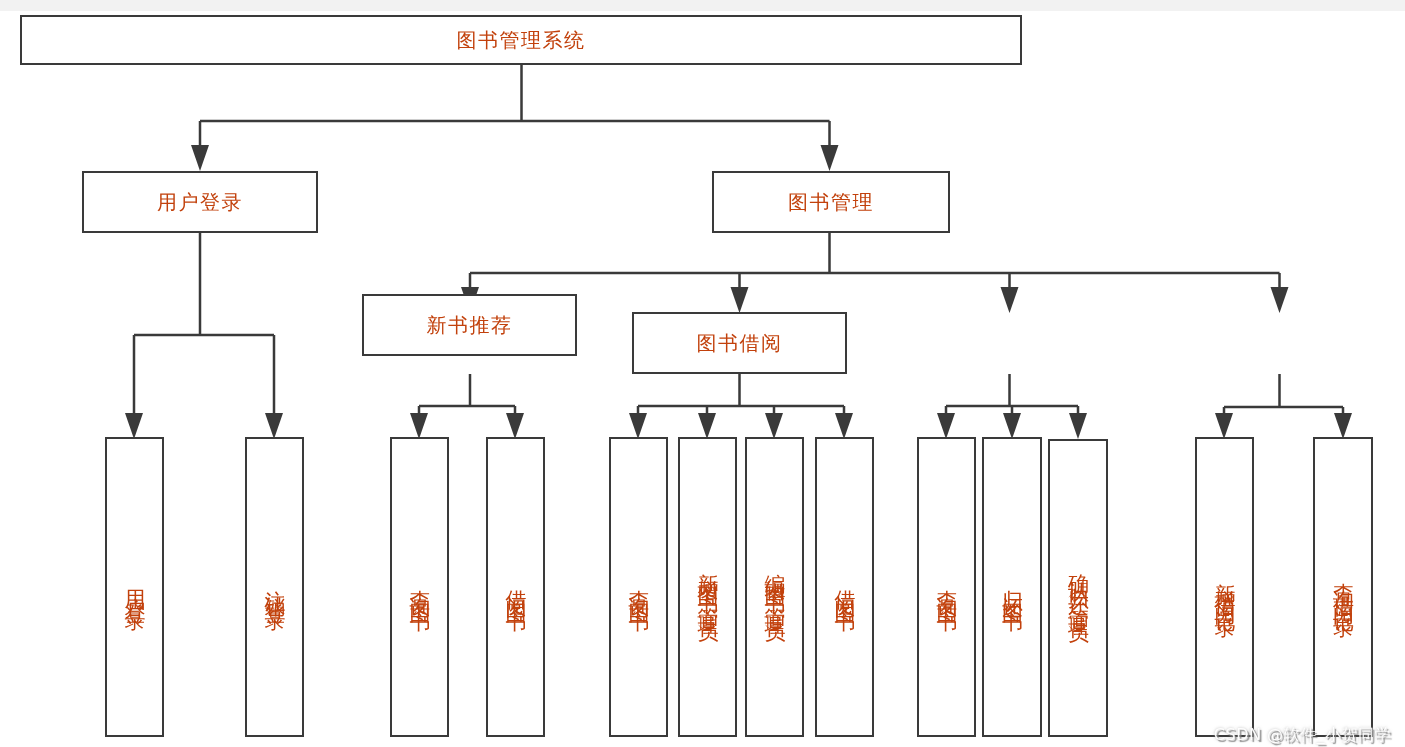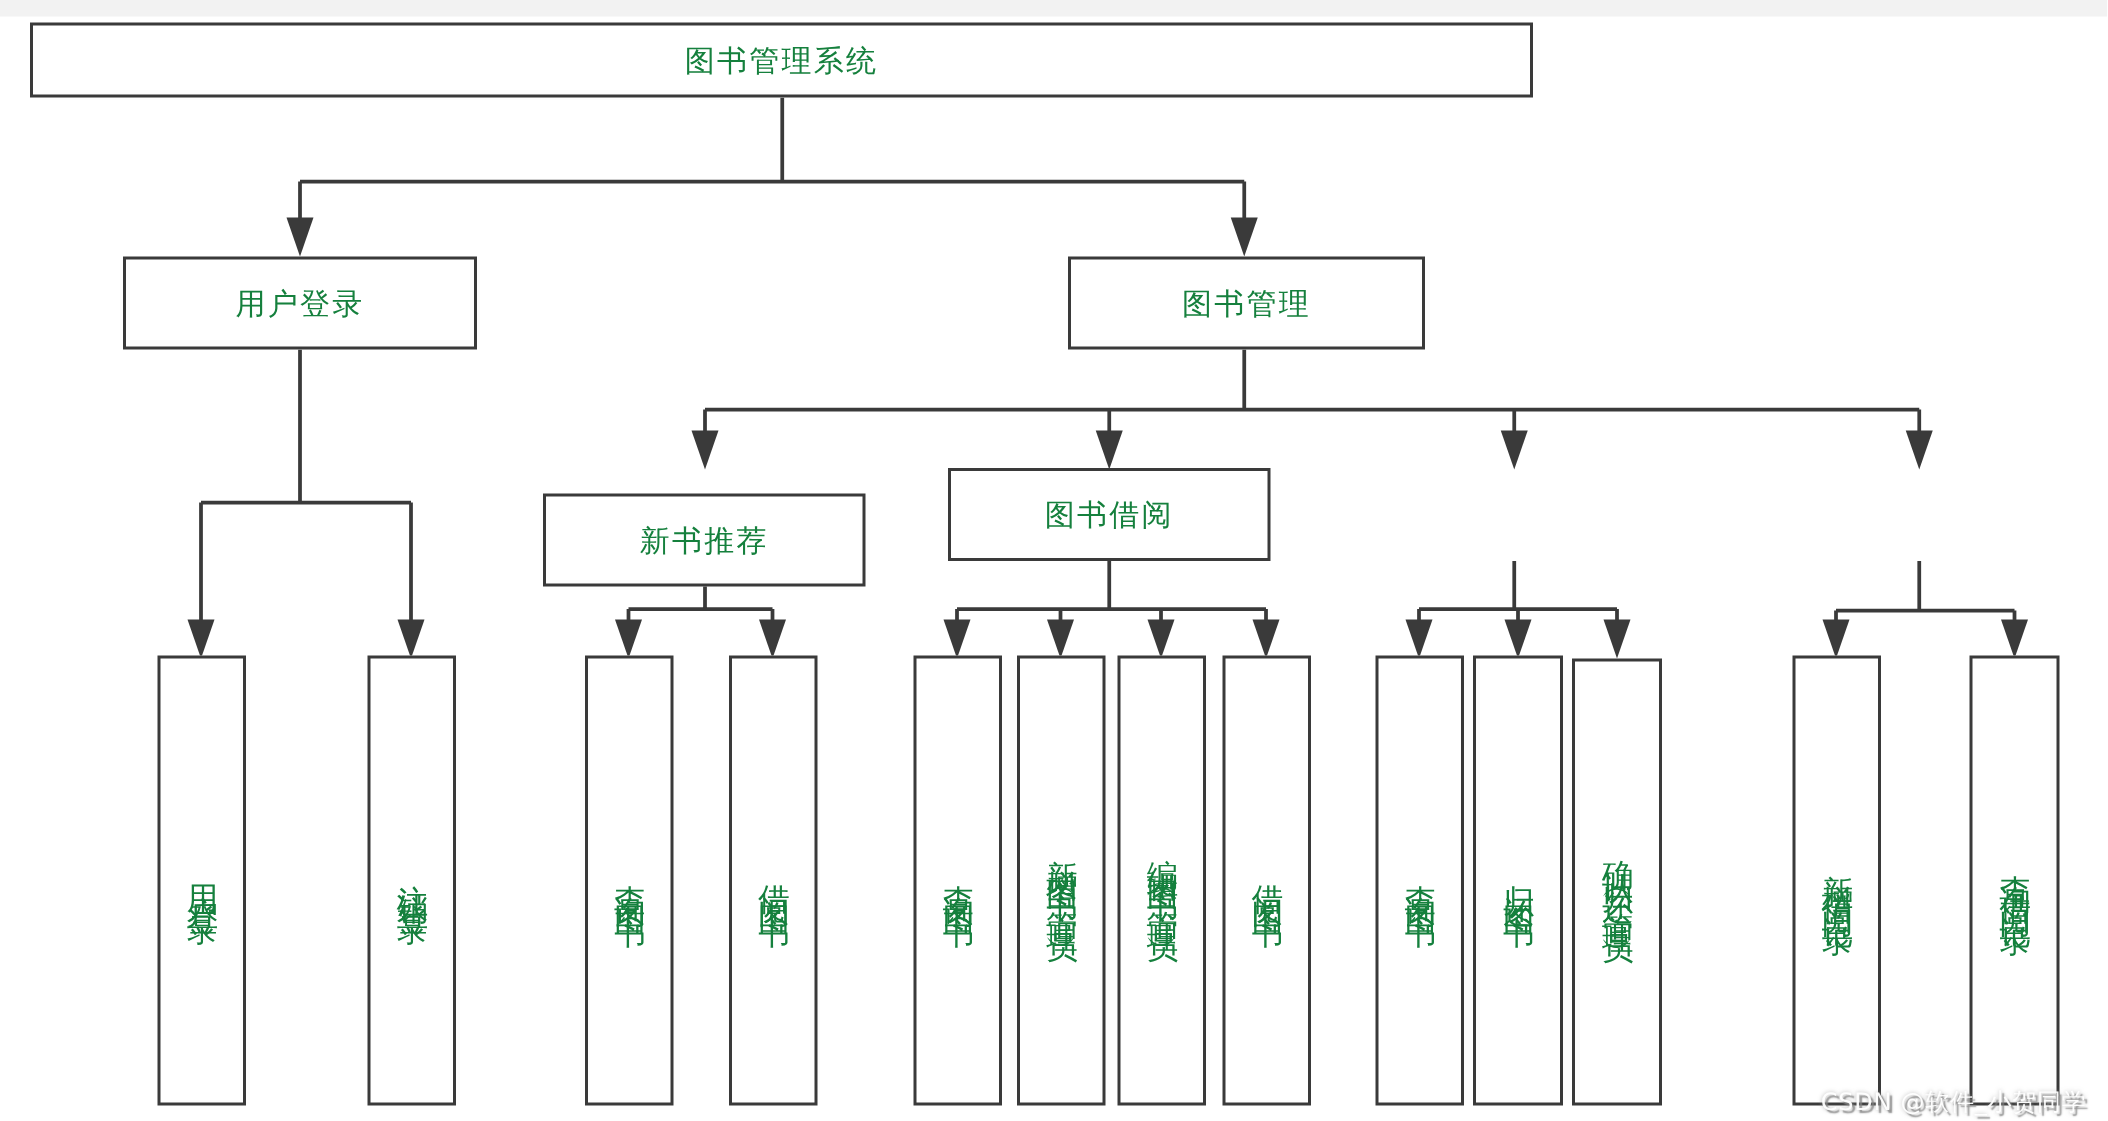--- a/index.html
+++ b/index.html
@@ -29,21 +29,21 @@
   .node {
     position: absolute;
     box-sizing: border-box;
     background: #ffffff;
     border: 2px solid #3a3a3a;
     display: flex;
     align-items: center;
     justify-content: center;
     font-size: 20px;
     letter-spacing: 1.5px;
-    color: #15803d;
+    color: #c2410c;
     white-space: nowrap;
   }
   .node.v {
     writing-mode: vertical-rl;
     text-orientation: mixed;
     font-size: 21px;
     letter-spacing: 7px;
     line-height: 1;
     white-space: normal;
   }
@@ -103,21 +103,21 @@
       <polygon points="1215,413 1233,413 1224,439"></polygon>
       <polygon points="1334,413 1352,413 1343,439"></polygon>
     </g>
   </svg>
 
   <div class="node" style="left:20px;top:15px;width:1002px;height:50px">图书管理系统</div>
 
   <div class="node" style="left:82px;top:171px;width:236px;height:62px">用户登录</div>
   <div class="node" style="left:712px;top:171px;width:238px;height:62px">图书管理</div>
 
-  <div class="node" style="left:362px;top:329px;width:215px;height:62px">新书推荐</div>
+  <div class="node" style="left:362px;top:294px;width:215px;height:62px">新书推荐</div>
   <div class="node" style="left:632px;top:312px;width:215px;height:62px">图书借阅</div>
 
   <div class="node v" style="left:105px;top:437px;width:59px;height:300px">用户登录</div>
   <div class="node v" style="left:245px;top:437px;width:59px;height:300px">注销登录</div>
 
   <div class="node v" style="left:390px;top:437px;width:59px;height:300px">查询图书</div>
   <div class="node v" style="left:486px;top:437px;width:59px;height:300px">借阅图书</div>
 
   <div class="node v" style="left:609px;top:437px;width:59px;height:300px">查询图书</div>
   <div class="node v" style="left:678px;top:437px;width:59px;height:300px">新增图书（管理员）</div>

